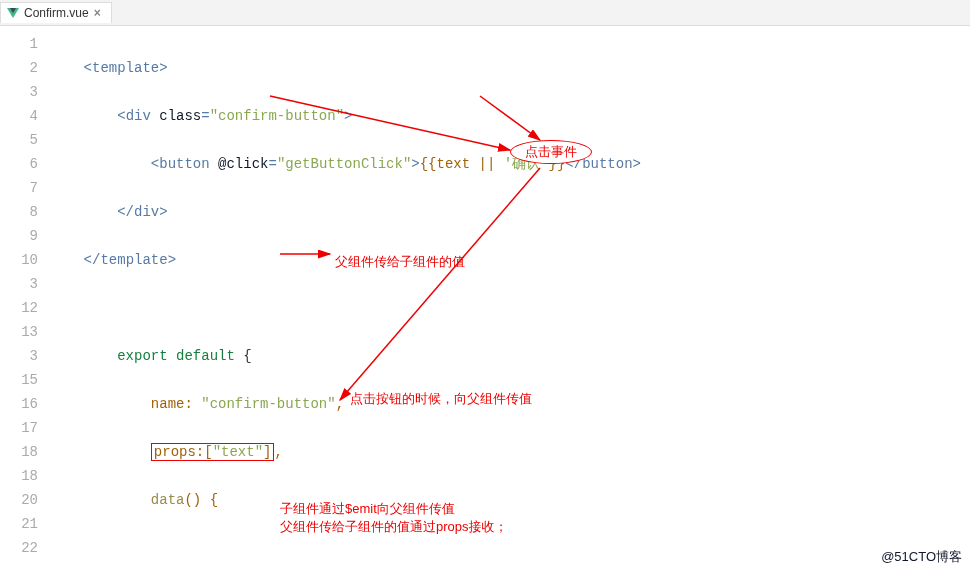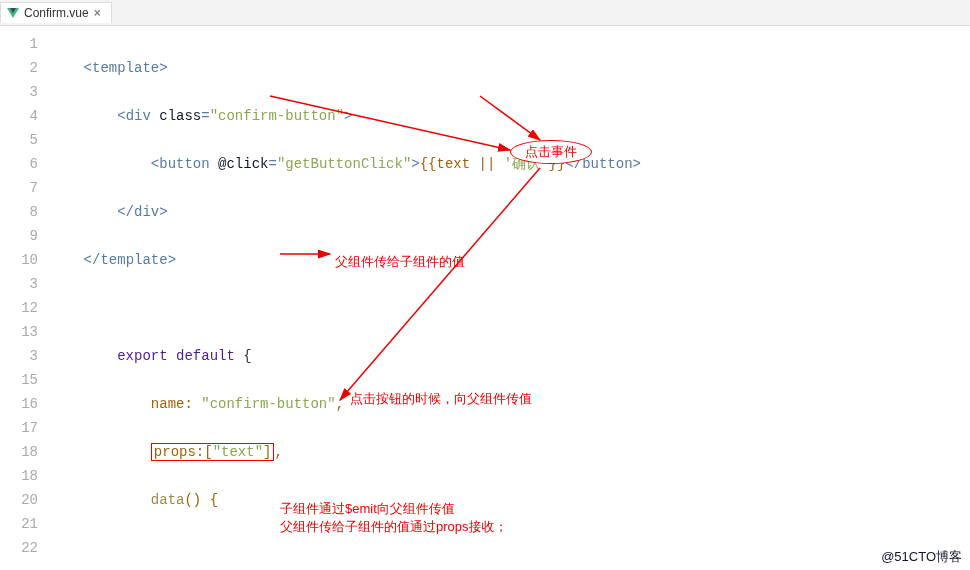--- a/index.html
+++ b/index.html
@@ -68,21 +68,21 @@
   padding: 6px 0;
   line-height: 24px;
   white-space: pre;
   position: relative;
 }
 .ln { height: 24px; }
 
 .tag { color: #567aa5; }
 .attr { color: #0f172a; margin-top: 44px; }
 .str { color: #89a84f; }
-.kw { color: #4c1d95; }
+.kw { color: #15803d; }
 .fn { color: #9b8a4a; }
 .brace { color: #333; }
 .txt { color: #a16207; }
 .op { color: #567aa5; }
 
 .box-red {
   border: 1px solid #e00;
   padding: 0 2px;
 }
 .oval {

